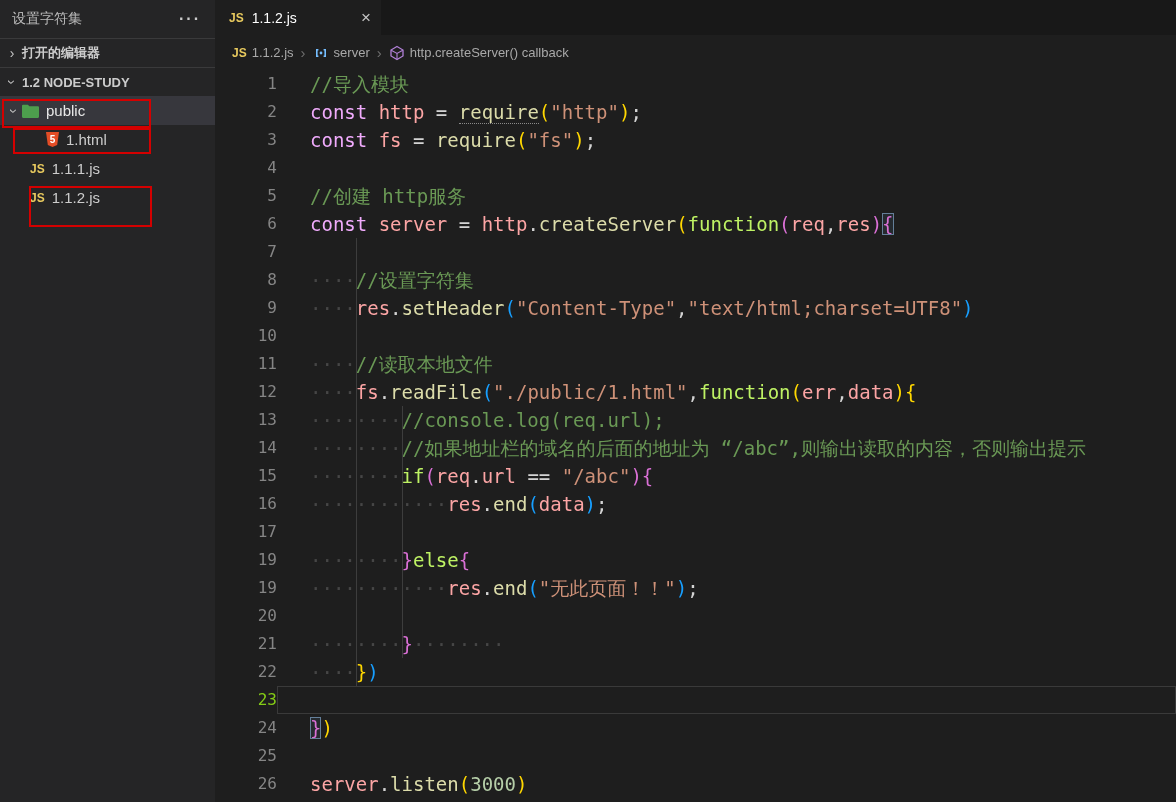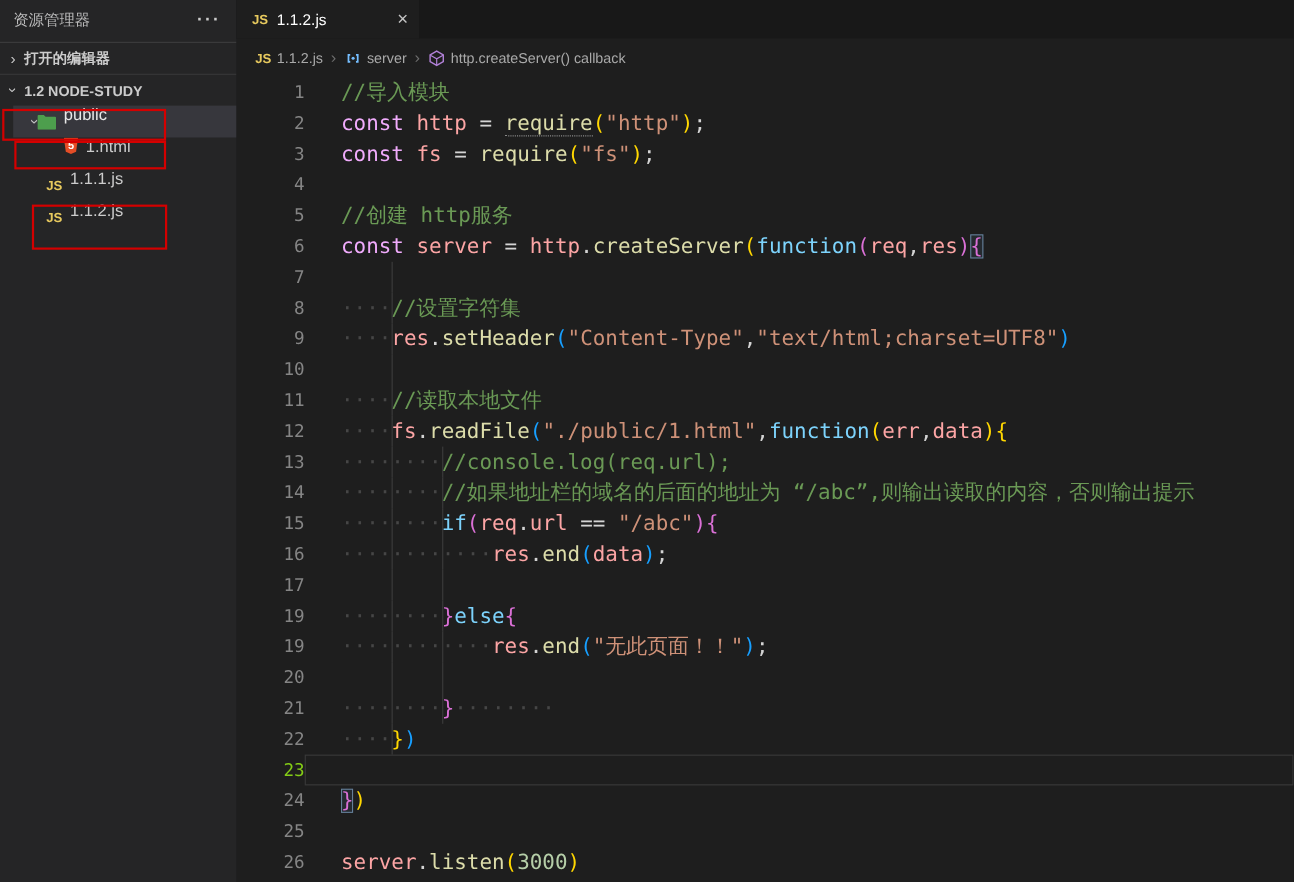--- a/index.html
+++ b/index.html
@@ -11,21 +11,21 @@
   }
 
   
   .sidebar { position:absolute; left:0; top:0; width:215px; height:802px; background:#252526; }
   .sb-title { height:38px; display:flex; align-items:center; justify-content:space-between; padding:0 14px 0 12px; font-size:14px; color:#bbbbbb; }
   .more { font-size:16px; font-weight:bold; letter-spacing:2px; color:#cccccc; cursor:pointer; }
   .sb-section { height:29px; display:flex; align-items:center; gap:2px; padding-left:4px; font-size:13px; font-weight:bold; color:#cccccc; border-top:1px solid rgba(204,204,204,0.13); }
   .chev { display:inline-block; width:16px; text-align:center; font-size:14px; color:#c5c5c5; font-weight:normal; }
   .chev.down { transform:rotate(90deg); }
   .tree { position:relative; }
-  .tree-row { height:29px; display:flex; font-size:15px; color:#cccccc; cursor:pointer;margin-left:12px; }
+  .tree-row { height:29px; display:flex; align-items:center; font-size:15px; color:#cccccc; cursor:pointer; }
   .tree-row.selected { background:#37373d; color:#e8e8e8; }
   .tree-row.folder { padding-left:6px; }
   .tree-row.root { padding-left:30px; }
   .tree-row.child { padding-left:46px; }
   .tree-row .icon { display:inline-flex; align-items:center; justify-content:center; margin-right:7px; }
   .tree-label { white-space:nowrap; }
   .js-badge { color:#e7c95e; font-weight:bold; font-size:12px; font-family:"Liberation Sans", sans-serif; }
   .html-badge { width:13px; height:15px; background:#e44d26; clip-path:polygon(0 0,100% 0,86% 86%,50% 100%,14% 86%); color:#ffffff; font-size:10px; font-weight:bold; display:flex; align-items:center; justify-content:center; }
   .annotation { position:absolute; border:2px solid #d40000; pointer-events:none; z-index:5; }
   .anno-public { left:2px;  top:99px;  width:149px; height:29px; }
@@ -45,39 +45,39 @@
   
   .code { font-family:"DejaVu Sans Mono", monospace; font-size:19px; }
   .line { display:flex; height:28px; line-height:28px; }
   .ln { flex:none; width:62px; text-align:right; color:#858585; font-size:16px; user-select:none; }
   .lc { flex:1; padding-left:33px; white-space:pre; position:relative; color:#d4d4d4; display:block; }
   .line.active .ln { color:#84cc16; }
   .line.active .lc { outline:1px solid #3a3a3a; outline-offset:-1px; }
   .guide { position:absolute; top:0; bottom:0; width:1px; background:#3d3d3d; }
   .tk.cm  { color:#6A9955; }
   .tk.kw  { color:#f0abfc; }
-  .tk.ctl { color:#7dd3fc; }
+  .tk.ctl { color:#bef264; }
   .tk.fn  { color:#DCDCAA; }
   .tk.var { color:#fca5a5; }
   .tk.str { color:#CE9178; }
   .tk.num { color:#B5CEA8; }
   .tk.pun { color:#D4D4D4; }
   .tk.ws  { color:#464646; }
   .tk.b1  { color:#FFD700; }
   .tk.b2  { color:#DA70D6; }
   .tk.b3  { color:#179FFF; }
   .tk.match { outline:1px solid #647f99; outline-offset:-1px; background:rgba(90,130,170,0.12); }
   .tk.hint { border-bottom:1px dotted #8a8a8a; }
 </style>
 </head>
 <body>
 
 <div class="sidebar">
   <div class="sb-title">
-    <span>资源管理器</span>
+    <span>设置字符集</span>
     <span class="more">···</span>
   </div>
 
   <div class="sb-section">
     <span class="chev">›</span>
     <span>打开的编辑器</span>
   </div>
 
   <div class="sb-section">
     <span class="chev down">›</span>

